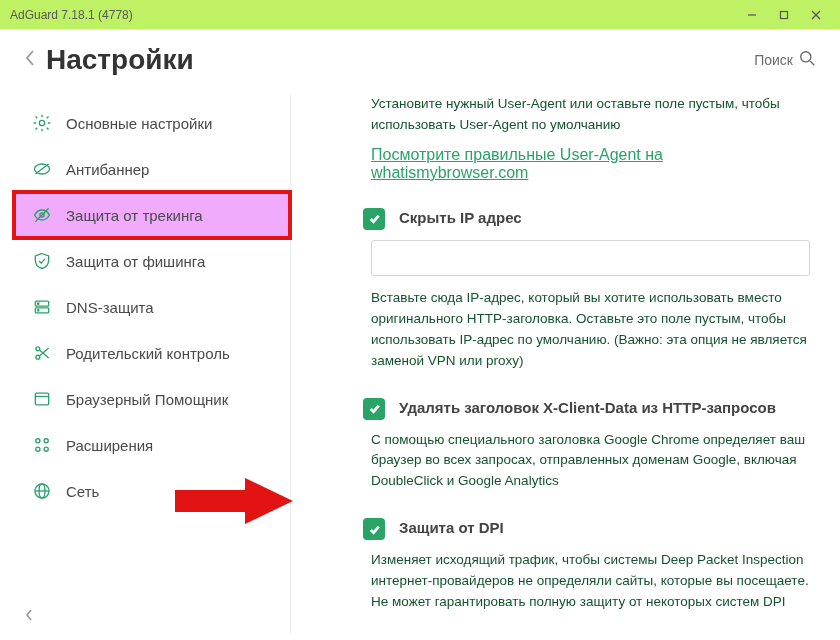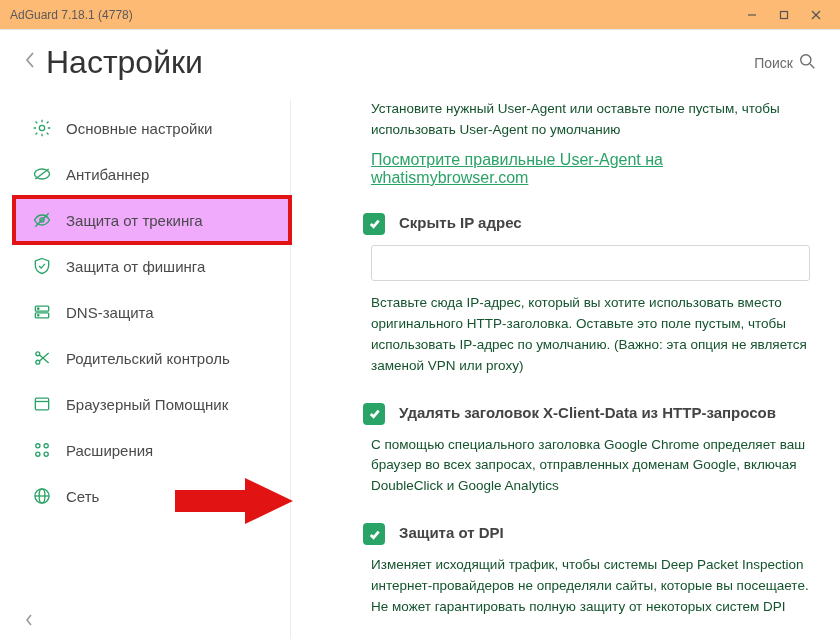--- a/index.html
+++ b/index.html
@@ -1,24 +1,24 @@
 <!DOCTYPE html>
 <html><head>
 <meta charset="utf-8">
 <style>
   * { box-sizing: border-box; margin: 0; padding: 0; }
   html, body { width: 840px; height: 640px; font-family: "Segoe UI", Arial, sans-serif; background: #fff; color: #333; overflow: hidden; }
-  .titlebar { height: 30px; background: #fdba74; display: flex; align-items: center; padding: 0 8px 0 10px; border-bottom: 1px solid #e5e5e5; }
+  .titlebar { height: 30px; background: #bef264; display: flex; align-items: center; padding: 0 8px 0 10px; border-bottom: 1px solid #e5e5e5; }
   .titlebar-title { font-size: 12px; color: #5a5a5a; flex: 1; }
   .win-controls { display: flex; gap: 0; }
   .win-btn { width: 32px; height: 26px; display: flex; align-items: center; justify-content: center; color: #555; font-size: 13px; cursor: pointer; }
 
   .header { display: flex; align-items: center; padding: 14px 24px 18px 24px; }
   .back-chev { font-size: 18px; color: #8a8a8a; margin-right: 10px; cursor: pointer; }
-  .page-title { font-size: 32px; font-weight: 400; color: #333; flex: 1; }
+  .page-title { font-size: 28px; font-weight: 700; color: #333; flex: 1; }
   .search-wrap { display: flex; align-items: center; gap: 6px; color: #6b6b6b; font-size: 14px; cursor: pointer; }
   .search-wrap svg { width: 17px; height: 17px; stroke: #6b6b6b; }
 
   .body { display: flex; height: calc(640px - 30px - 70px); }
   .sidebar { width: 290px; padding: 6px 0 0 14px; position: relative; }
   .content { flex: 1; border-left: 1px solid #ececec; padding: 0 30px 0 44px; overflow: hidden; }
 
   .nav-item { display: flex; align-items: center; height: 46px; padding: 0 12px 0 18px; gap: 14px; color: #4a4a4a; font-size: 15px; cursor: pointer; }
   .nav-item .ico { width: 20px; height: 20px; display: flex; align-items: center; justify-content: center; }
   .nav-item .ico svg { stroke: #2aa367; fill: none; stroke-width: 1.6; }

